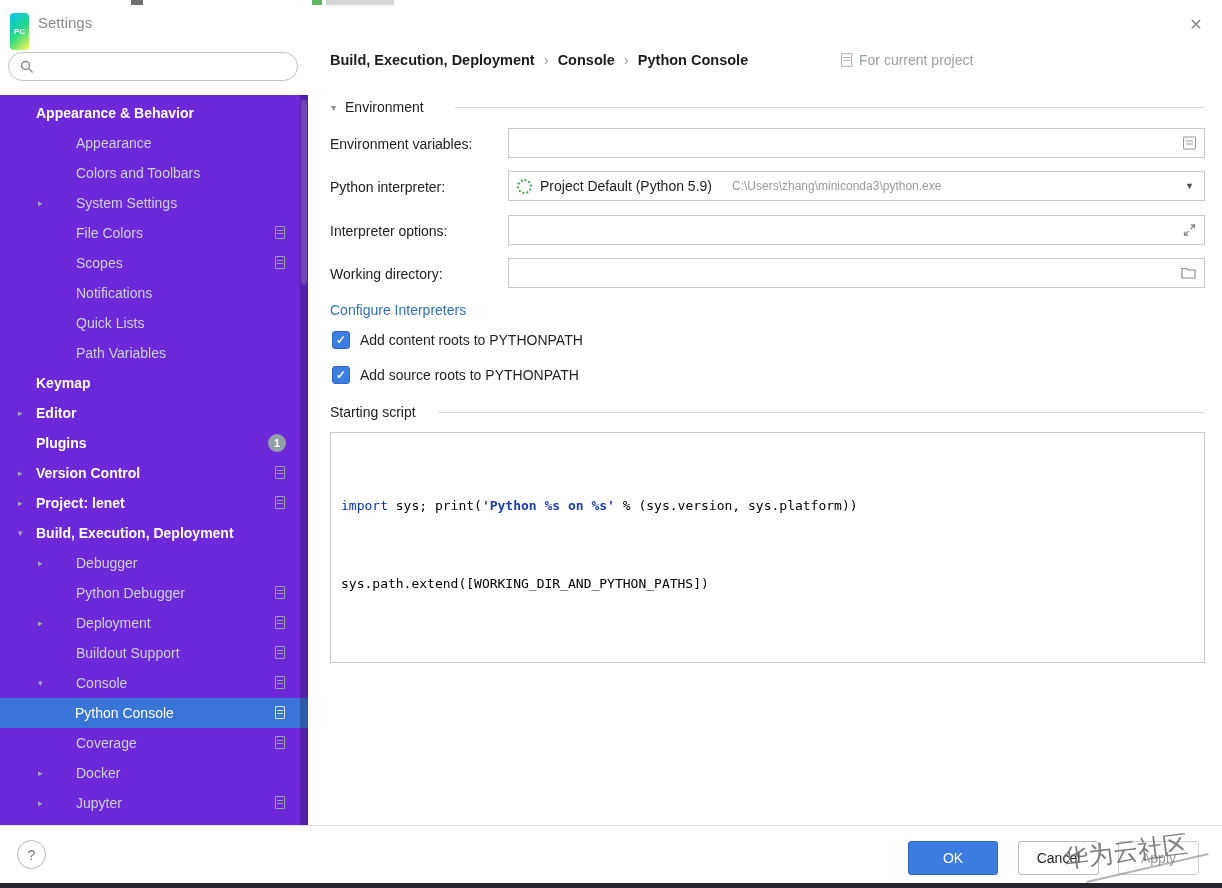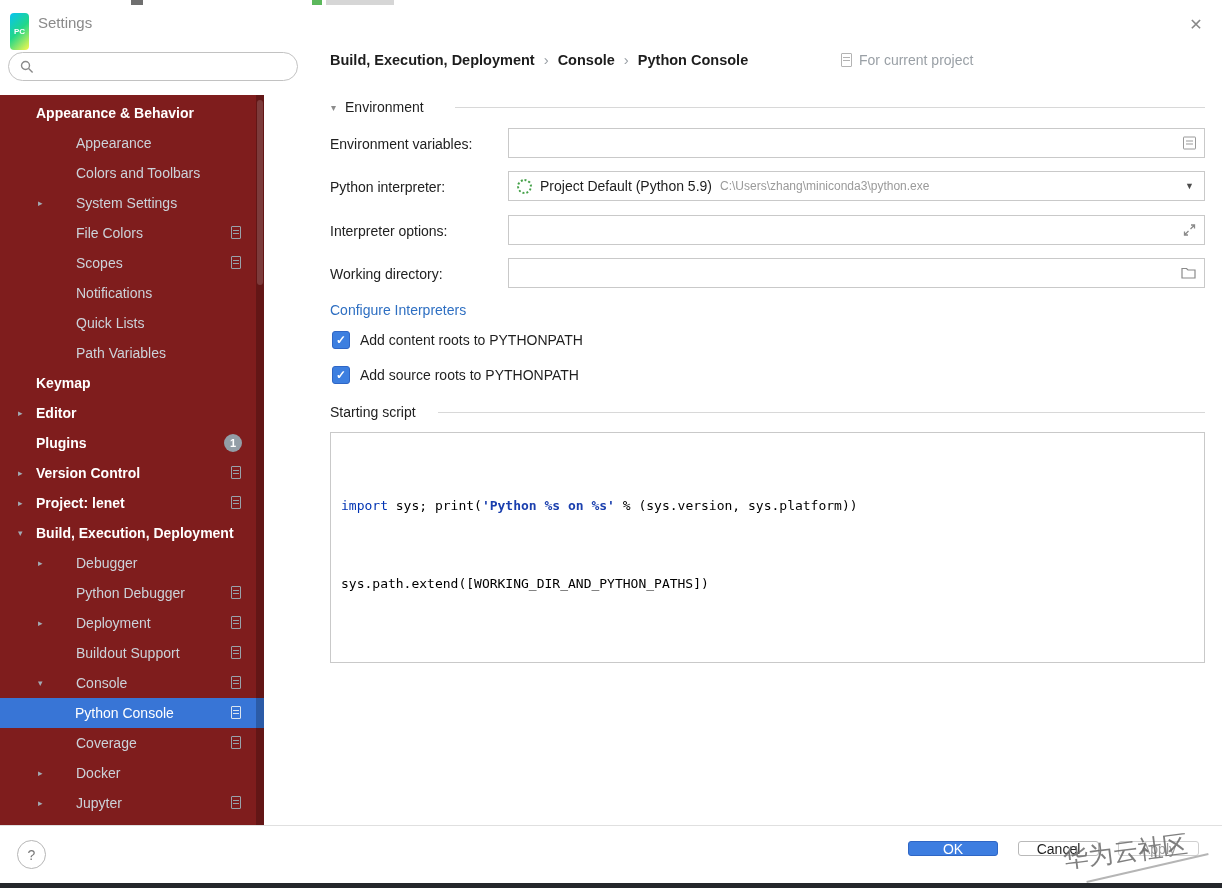--- a/index.html
+++ b/index.html
@@ -19,21 +19,21 @@
   .title-text{position:absolute;left:38px;top:14px;font-size:15px;color:#8a8a8a}
   .close{position:absolute;right:14px;top:12px;width:24px;height:24px;font-size:16px;color:#888;
     display:flex;align-items:center;justify-content:center;cursor:pointer}
 
   
   .search{position:absolute;left:8px;top:52px;width:290px;height:29px;border:1px solid #c2c2c2;
     border-radius:15px;background:#fff;display:flex;align-items:center;padding-left:11px;gap:6px}
   .search input{border:none;outline:none;flex:1;height:100%;background:transparent;font-size:14px;font-family:inherit;border-radius:15px}
 
   
-  .sidebar{position:absolute;left:0;top:95px;width:264px;height:730px;background:#7f1d1d;overflow:hidden}
+  .sidebar{position:absolute;left:0;top:95px;width:308px;height:730px;background:#6d28d9;overflow:hidden}
   .tree{padding-top:3px}
   .row{position:relative;height:30px;display:flex;align-items:center;color:#ccd2d9;cursor:pointer;font-size:14px}
   .row.bold{color:#fff;font-weight:bold}
   .lvl0{padding-left:36px}.lvl1{padding-left:76px}.lvl2{padding-left:75px}
   .arrow{position:absolute;font-size:9px;color:#a2abb4;font-weight:normal;top:50%;transform:translateY(-50%)}
   .lvl0>.arrow{left:18px}.lvl1>.arrow{left:38px}
   .row.selected{background:#3875d6;color:#fff}
   .doc-icon{position:absolute;right:23px;top:50%;margin-top:-7px;width:10px;height:13px;border:1px solid #98a2ab;border-radius:1px}
   .doc-icon::before{content:"";position:absolute;left:1px;right:1px;top:3px;height:1px;background:#98a2ab;box-shadow:0 3px 0 #98a2ab}
   .selected .doc-icon{border-color:#dbe4ef}
@@ -58,41 +58,41 @@
   .f-label{position:absolute;left:330px;font-size:14px;color:#212121}
   .f-box{position:absolute;left:508px;width:697px;height:30px;border:1px solid #c9c9c9;background:#fff}
   .f-box input{width:100%;height:100%;border:none;outline:none;padding:0 30px 0 8px;font-size:14px;font-family:inherit}
   .f-right{position:absolute;right:8px;top:50%;transform:translateY(-50%);display:flex;align-items:center;cursor:pointer}
   .lines-icon{width:13px;height:13px;border:1px solid #9a9a9a;border-radius:1px;position:relative}
   .lines-icon::before{content:"";position:absolute;left:2px;right:2px;top:3px;height:1px;background:#9a9a9a;box-shadow:0 3px 0 #9a9a9a}
 
   .combo{display:flex;align-items:center;padding:0 26px 0 8px;cursor:pointer}
   .spinner{width:15px;height:15px;border:2px dotted #43a047;border-radius:50%;margin-right:8px;flex:none}
   .combo-name{color:#1d1d1d;white-space:nowrap}
-  .combo-path{font-size:12px;color:#9a9a9a;margin-left:8px;white-space:nowrap;overflow:hidden}
+  .combo-path{font-size:12px;color:#9a9a9a;margin-left:20px;white-space:nowrap;overflow:hidden}
   .combo-arrow{position:absolute;right:10px;top:50%;transform:translateY(-50%);font-size:9px;color:#4c4c4c}
 
   .link{position:absolute;left:330px;top:302px;color:#2e6fc2;cursor:pointer;font-size:14px}
 
   .chk-row{position:absolute;left:332px;display:flex;align-items:center;gap:10px;cursor:pointer}
   .chk{width:18px;height:18px;border-radius:3px;background:#3d7fe0;border:1px solid #2f66c5;color:#fff;
     display:flex;align-items:center;justify-content:center;font-size:12px;font-weight:bold}
 
   .ss-label{position:absolute;left:330px;top:404px;font-size:14px;color:#212121}
   .ss-line{position:absolute;left:438px;right:17px;top:412px;height:1px;background:#d8d8d8}
   .code{position:absolute;left:330px;top:432px;width:875px;height:231px;border:1px solid #c9c9c9;background:#fff;
     padding:8px 10px;font-family:"DejaVu Sans Mono",monospace;font-size:13px;line-height:26px;white-space:pre-wrap;color:#000;cursor:text}
   .kw{color:#0033b3}
   .str{color:#1a3fae;font-weight:bold}
 
   
   .footer-line{position:absolute;left:0;right:0;top:825px;height:1px;background:#e0e0e0}
   .help{position:absolute;left:17px;top:840px;width:29px;height:29px;border-radius:50%;border:1px solid #b6b6b6;
     color:#787878;display:flex;align-items:center;justify-content:center;font-size:14px;cursor:pointer}
-  .btn{position:absolute;top:841px;height:15px;border-radius:3px;font-size:14px;display:flex;align-items:center;justify-content:center;cursor:pointer}
+  .btn{position:absolute;top:841px;height:34px;border-radius:3px;font-size:14px;display:flex;align-items:center;justify-content:center;cursor:pointer}
   .ok{left:908px;width:90px;background:#3d7de0;border:1px solid #2f66c5;color:#fff}
   .cancel{left:1018px;width:81px;background:#fff;border:1px solid #b9b9b9;color:#1f1f1f}
   .apply{left:1118px;width:81px;background:#fff;border:1px solid #cfcfcf;color:#9b9b9b}
   .watermark{position:absolute;left:1063px;top:835px;font-size:25px;color:rgba(105,105,105,.85);
     transform:rotate(-7deg);z-index:5;pointer-events:none;white-space:nowrap}
   .watermark-line{position:absolute;left:1085px;top:867px;width:125px;height:2px;background:rgba(120,120,120,.55);
     transform:rotate(-13deg);z-index:5;pointer-events:none}
   .bottom-strip{position:absolute;left:0;bottom:0;width:100%;height:5px;background:#24272b}
 </style>
 </head>

